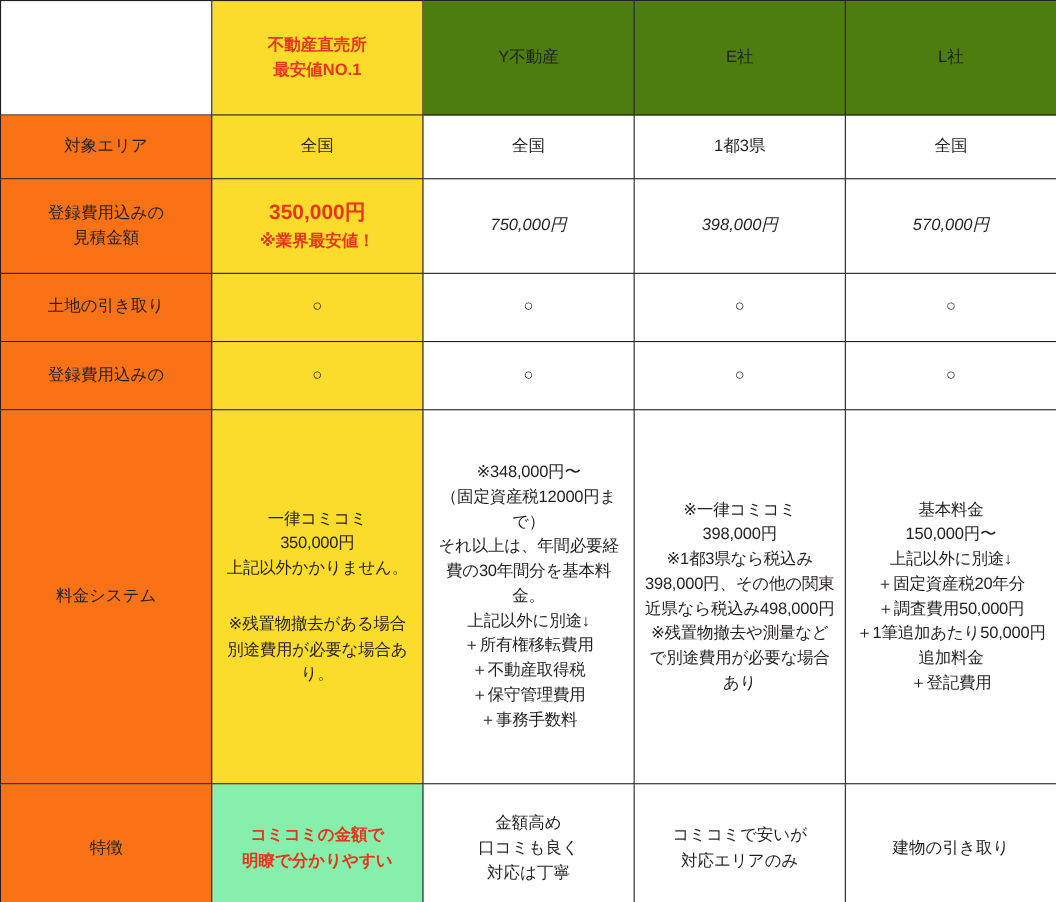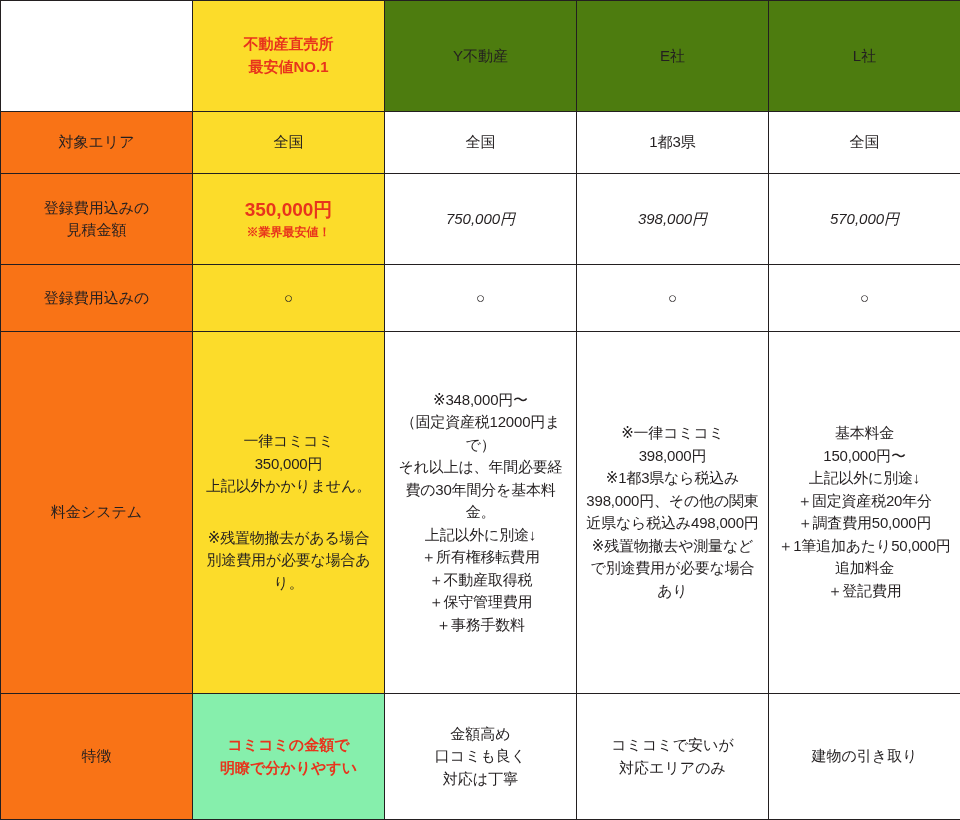--- a/index.html
+++ b/index.html
@@ -47,21 +47,21 @@
   }
   .row-label {
     font-size: 15px;
     background: #f97316;
   }
   .price-red {
     color: #e8341c;
     font-weight: bold;
   }
   .price-red .amount { font-size: 19px; display: block; }
-  .price-red .note   { font-size: 12px; display: block; font-family: Liberation Mono, monospace; }
+  .price-red .note   { font-size: 15px; display: block; }
   .price-plain { font-size: 19px; font-style: italic; }
   .circle { font-size: 19px; }
   .sys-cell {
     text-align: left;
     vertical-align: top;
     font-size: 14.5px;
     line-height: 1.65;
     padding: 14px 10px 10px 12px;
     letter-spacing: -0.2px;
   }
@@ -120,20 +120,27 @@
       </td>
       <td class="hl-cell price-red">
         <span class="amount">350,000円</span>
         <span class="note">※業界最安値！</span>
       </td>
       <td class="price-plain">750,000円</td>
       <td class="price-plain">398,000円</td>
       <td class="price-plain">570,000円</td>
     </tr>
 
+    <tr class="r-land">
+      <td class="row-label">土地の引き取り</td>
+      <td class="hl-cell circle">○</td>
+      <td class="circle">○</td>
+      <td class="circle">○</td>
+      <td class="circle">○</td>
+    </tr>
 
     <tr class="r-bldg">
       <td class="row-label">登録費用込みの</td>
       <td class="hl-cell circle">○</td>
       <td class="circle">○</td>
       <td class="circle">○</td>
       <td class="circle">○</td>
     </tr>
 
     <tr class="r-sys">

